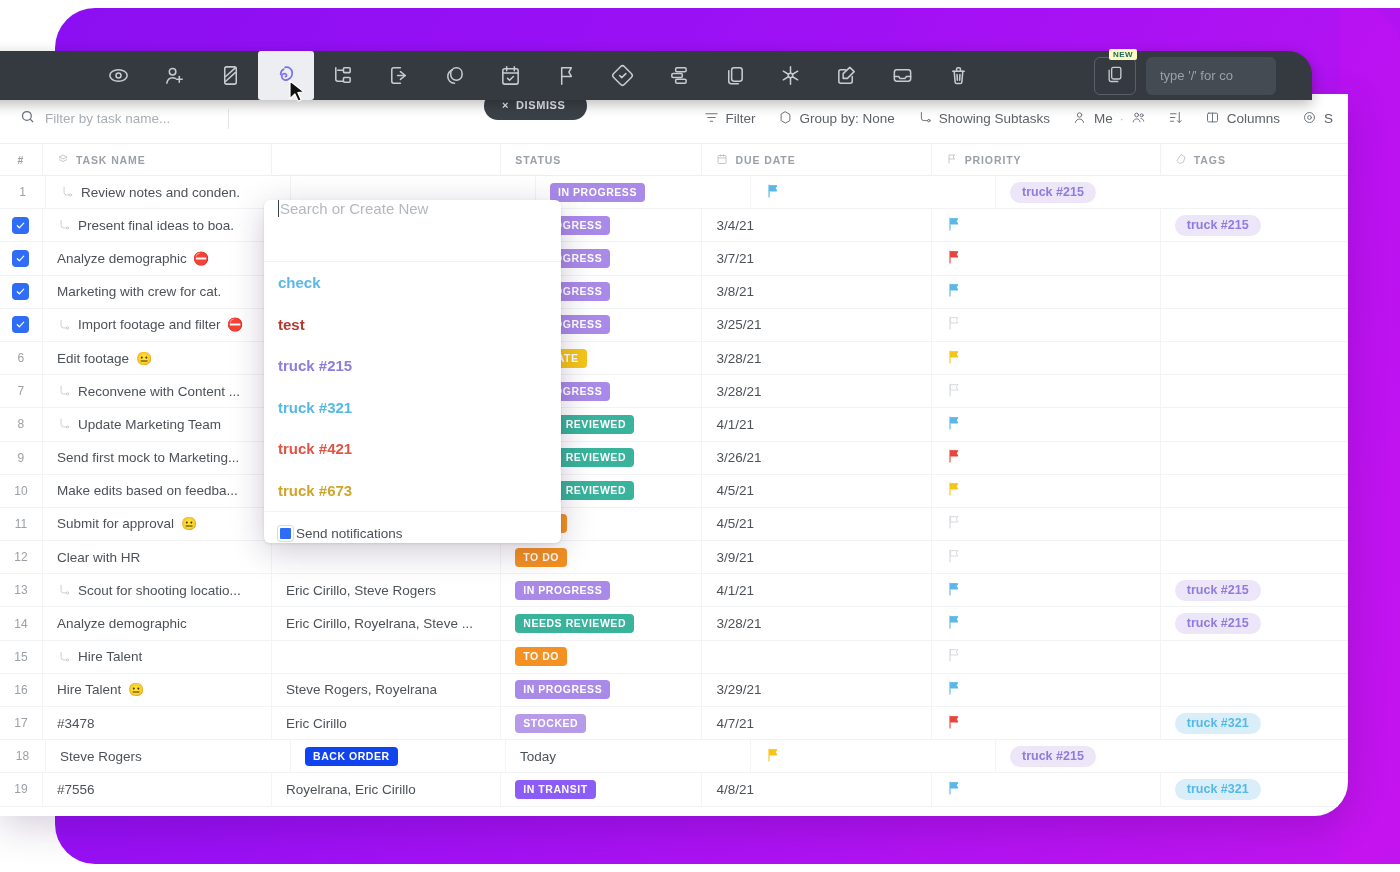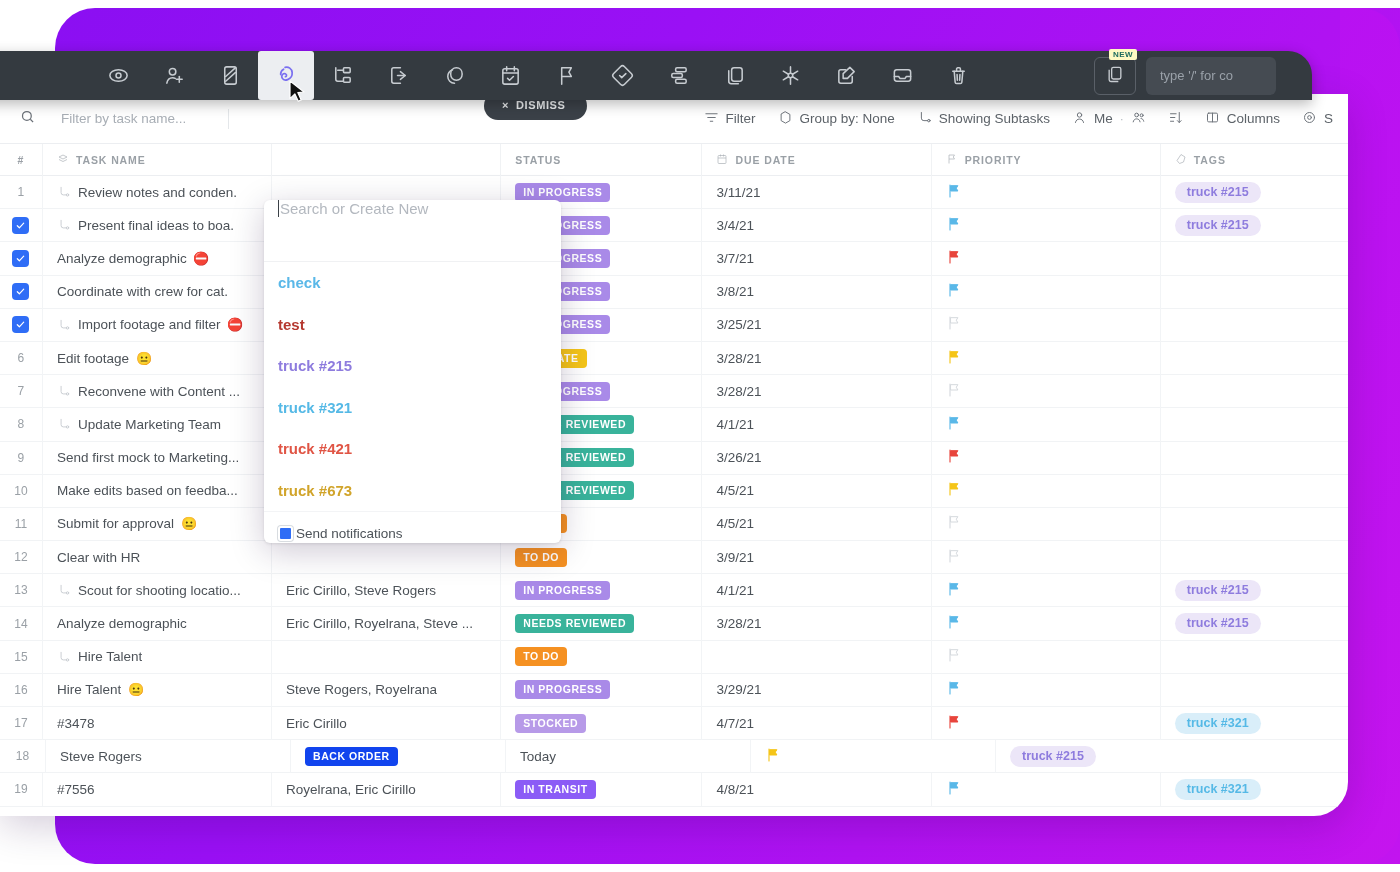--- a/index.html
+++ b/index.html
@@ -94,21 +94,21 @@
     display:flex; align-items:center; gap:7px;
   }
   #dismiss-pill .x{ font-size:11px; }
 
   
   #filter-bar{
     position:absolute; left:0; top:0; right:0; height:50px;
     display:flex; align-items:center; border-bottom:1px solid #eceef1;
     background:#fff;
   }
-  #filter-input-wrap{ display:flex;align-items:center; padding-left:20px; width:228px;gap:16px; }
+  #filter-input-wrap{ display:flex;align-items:center; padding-left:20px; width:228px; }
   #filter-input-wrap svg{width:15px;height:15px;stroke:#6b7178;fill:none;stroke-width:2;}
   #filter-input{
     border:none;outline:none;margin-left:10px;font-size:13.5px;color:#5d6369;
     font-family:"Liberation Sans",sans-serif; width:170px; background:transparent;
   }
   #filter-input::placeholder{ color:#a8aeb5; }
   .vdiv{ width:1px;height:20px;background:#e4e7ea; }
 
   #bar-right{ margin-left:auto; display:flex; align-items:center; gap:4px; padding-right:6px;}
   .bar-item{
@@ -350,23 +350,20 @@
                 <circle cx="18" cy="17" r="2"></circle>
               </svg></span>
             <span class="task-text">Review notes and conden.</span>
           </div>
           <div class="cell c-assignee">
             <span></span>
           </div>
           <div class="cell c-status">
             <span class="badge" style="background:#a98ae8;color:#ffffff">IN PROGRESS</span>
           </div>
-          <div class="cell c-date">
-            <span>3/11/21</span>
-          </div>
           <div class="cell c-priority">
             <span class="flag"><svg viewBox="0 0 24 24">
                 <path d="M6 21V3" stroke="#5ab8e8" stroke-width="1.7" fill="none" stroke-linecap="round"></path>
                 <path d="M6.8 4h11l-2.4 3.8L17.8 12H6.8z" fill="#5ab8e8" stroke="#5ab8e8" stroke-width="1.5" stroke-linejoin="round"></path>
               </svg></span>
           </div>
           <div class="cell c-tags">
             <span class="tag" style="background:#ece6f8;color:#8e7cde">truck #215</span>
           </div>
         </div>
@@ -435,21 +432,21 @@
         </div>
         <div class="row">
           <div class="cell c-num">
             <span class="checkbox">
               <svg viewBox="0 0 24 24">
                 <path d="M5 12.5l4.5 4.5L19 7"></path>
               </svg>
             </span>
           </div>
           <div class="cell c-task">
-            <span class="task-text">Coordinate with crew for cat.</span>
+            <span class="task-text">Marketing with crew for cat.</span>
           </div>
           <div class="cell c-assignee">
             <span></span>
           </div>
           <div class="cell c-status">
             <span class="badge" style="background:#a98ae8;color:#ffffff">IN PROGRESS</span>
           </div>
           <div class="cell c-date">
             <span>3/8/21</span>
           </div>

